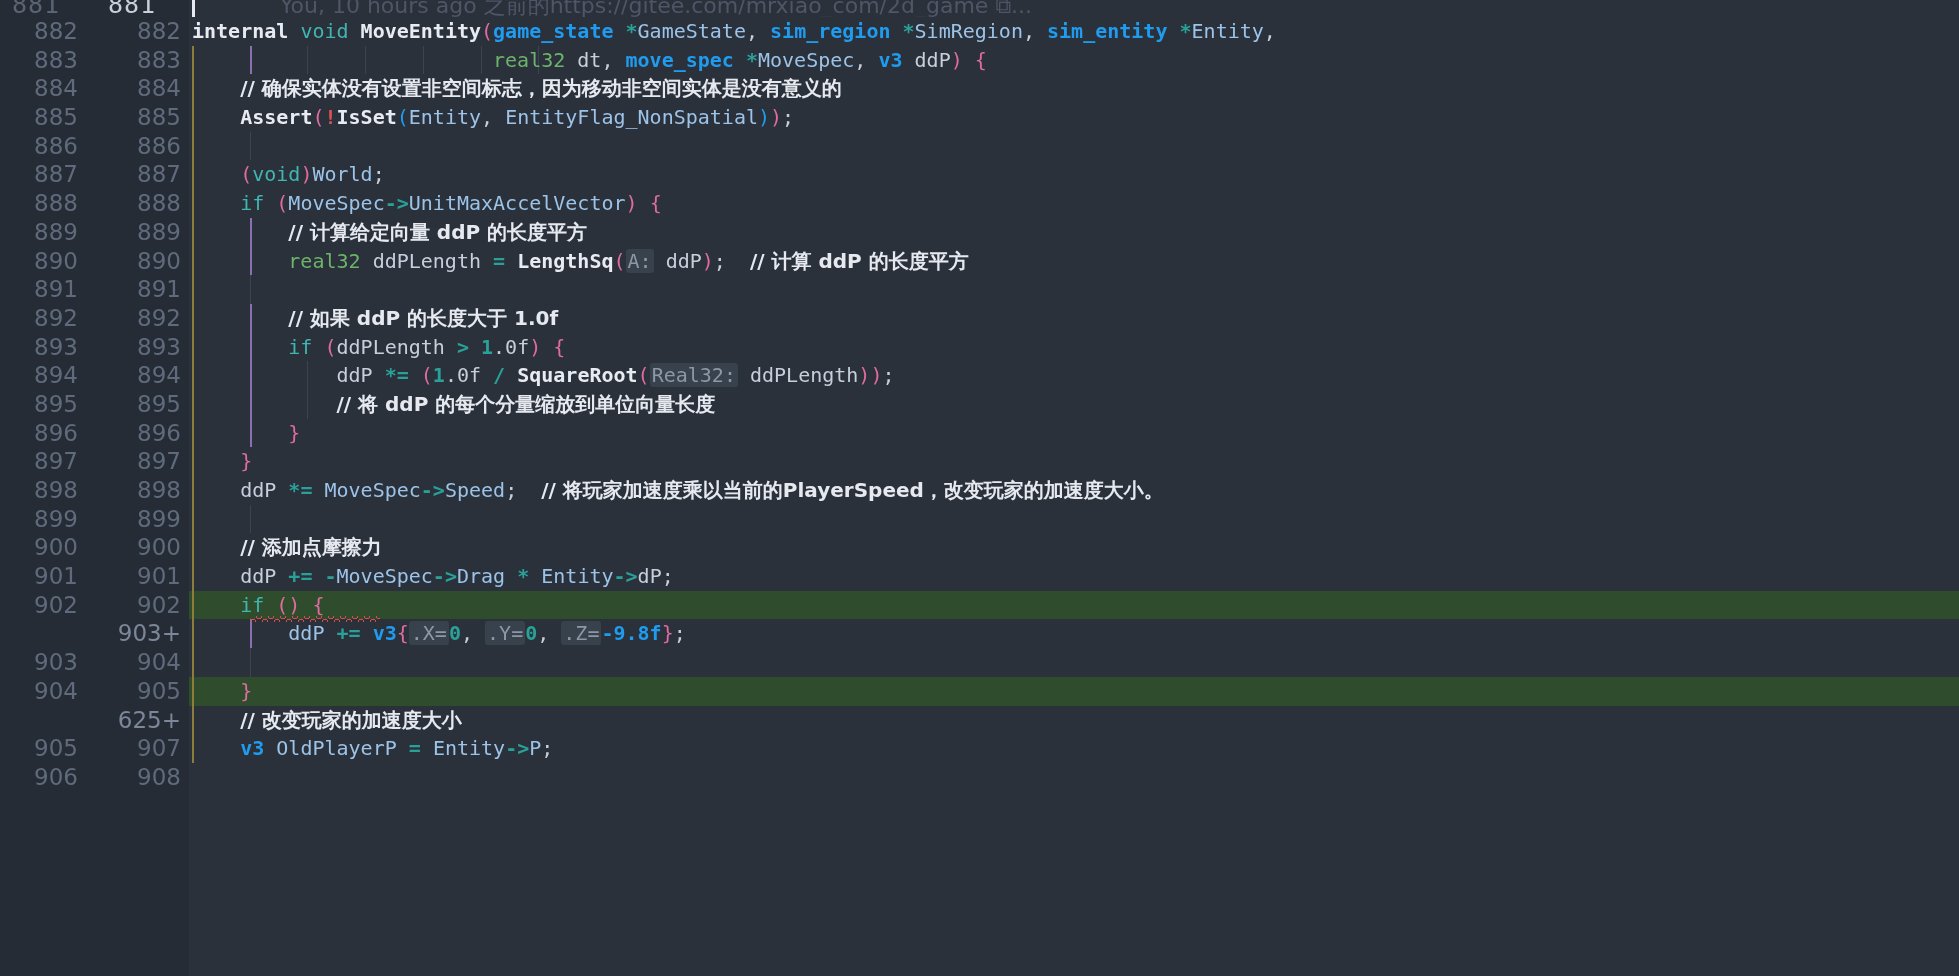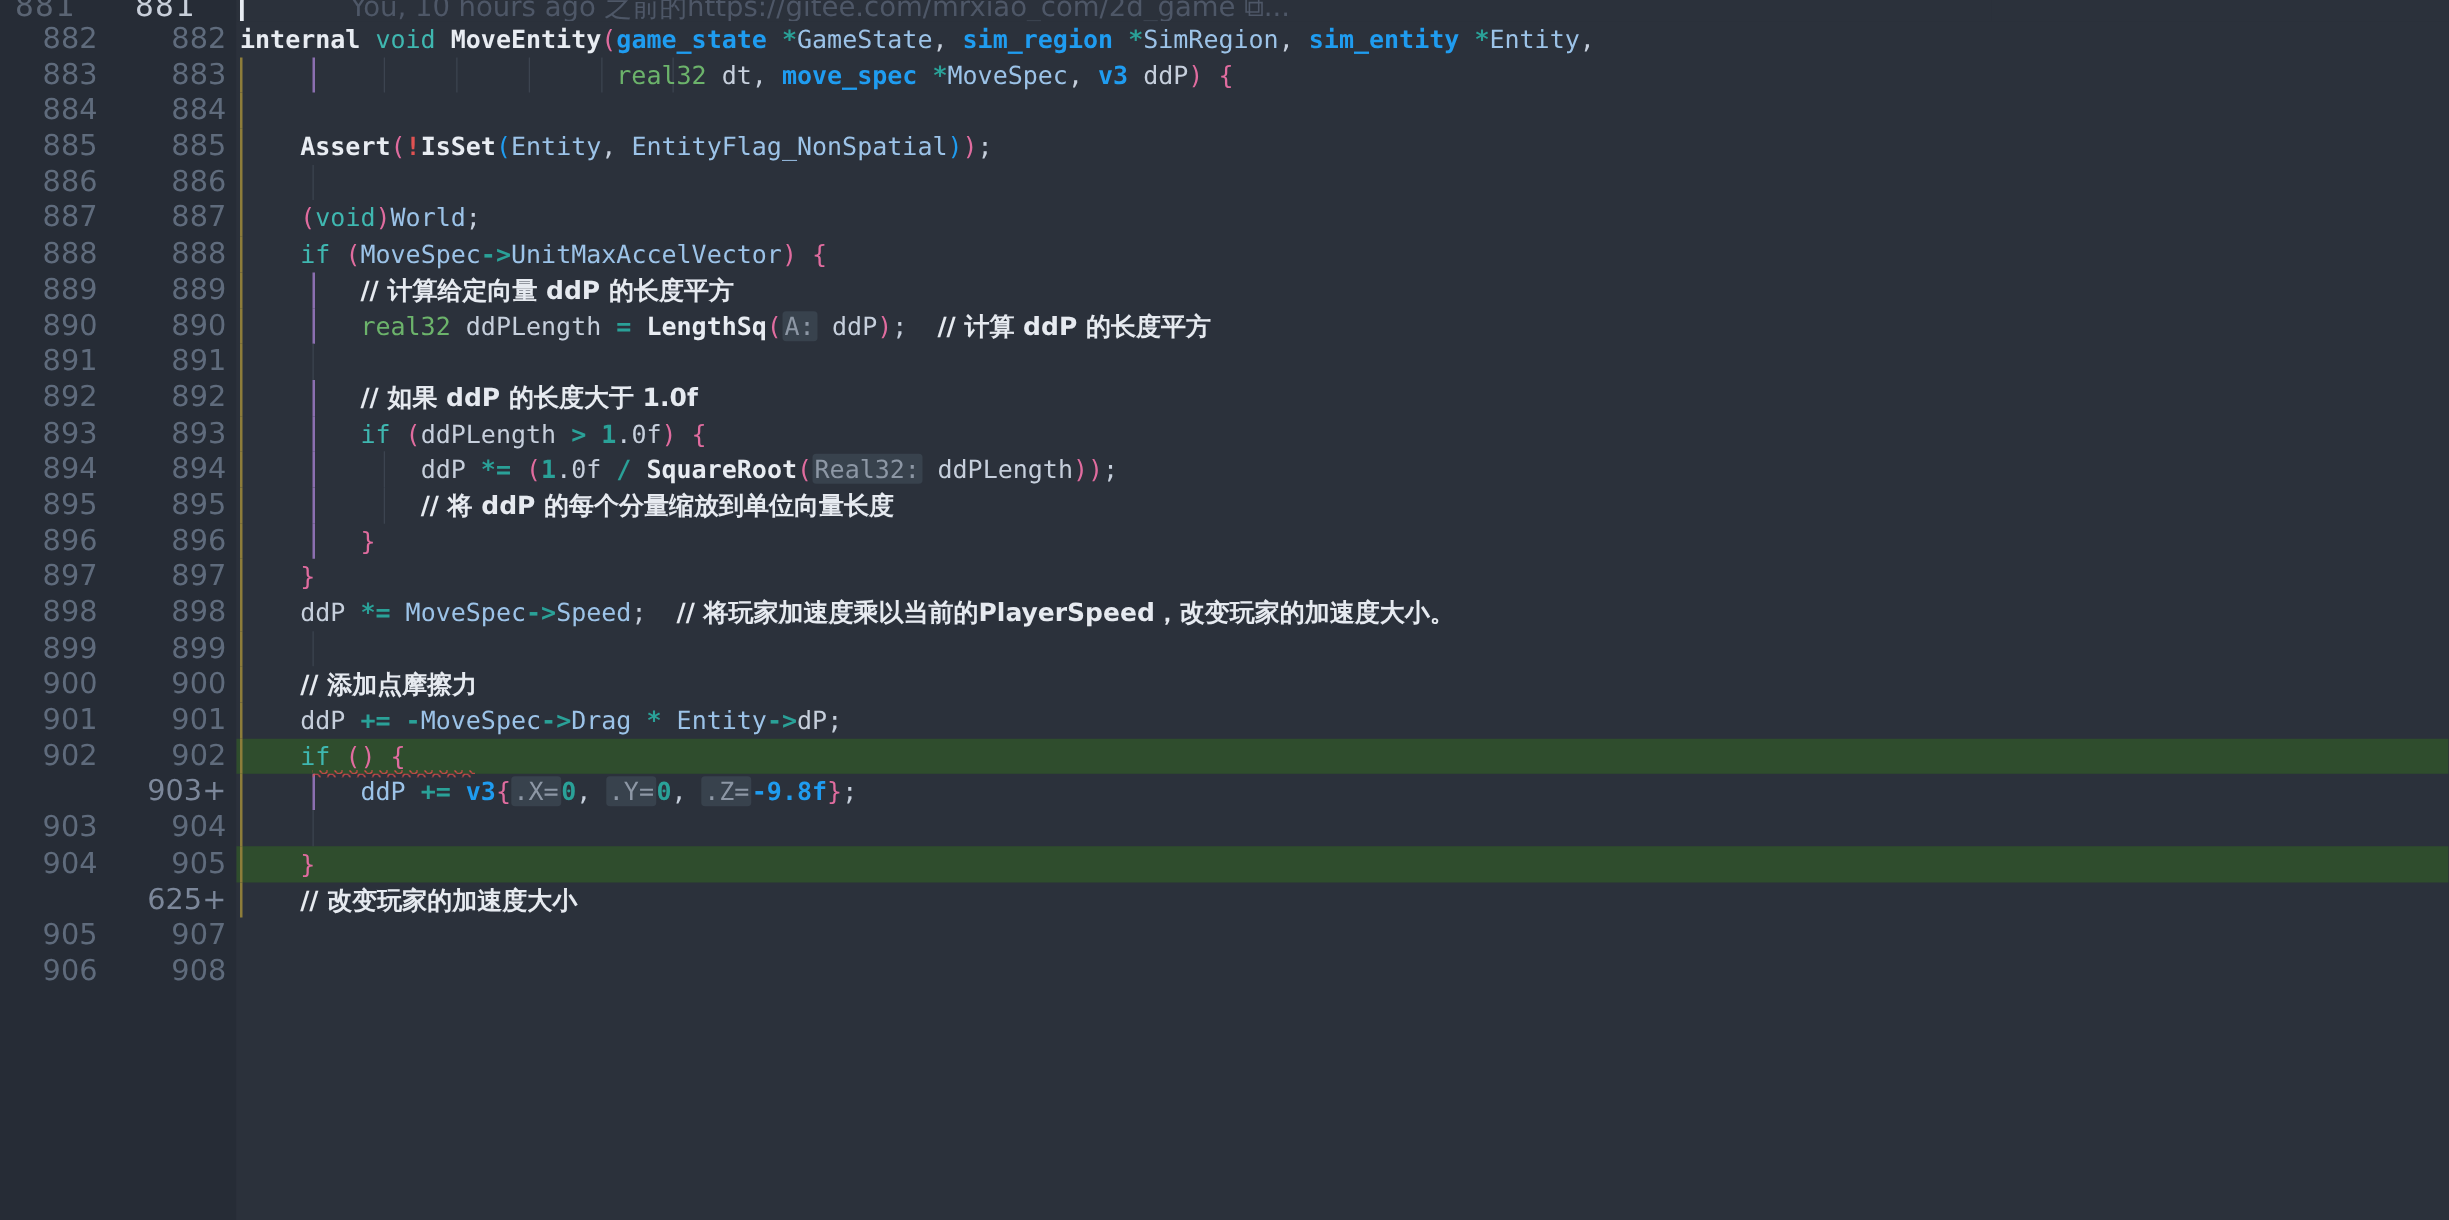--- a/index.html
+++ b/index.html
@@ -226,21 +226,21 @@
       </div>
       <div class="grow">
         <span class="gn a">906</span>
         <span class="gn b">908</span>
       </div>
     </div>
 
   <div id="codewrap">
       <div class="crow"><div class="guides"></div><span class="inner"><span class="kwb">internal</span> <span class="kw2">void</span> <span class="fnwhite">MoveEntity</span><span class="par">(</span><span class="typ">game_state</span> <span class="op">*</span><span class="idb">GameState</span>, <span class="typ">sim_region</span> <span class="op">*</span><span class="idb">SimRegion</span>, <span class="typ">sim_entity</span> <span class="op">*</span><span class="idb">Entity</span>,</span></div>
       <div class="crow"><div class="guides"><div class="g cur" style="left: 3px;"></div><div class="g pur" style="left: 60.72px;"></div><div class="g" style="left: 118.44px;"></div><div class="g" style="left: 176.16px;"></div><div class="g" style="left: 233.88px;"></div><div class="g" style="left: 291.6px;"></div><div class="g" style="left: 349.32px;"></div></div><span class="inner">                         <span class="typg">real32</span> <span class="idn">dt</span>, <span class="typ">move_spec</span> <span class="op">*</span><span class="idb">MoveSpec</span>, <span class="typ">v3</span> <span class="idn">ddP</span><span class="par">)</span> <span class="par">{</span></span></div>
-      <div class="crow"><div class="guides"><div class="g cur" style="left: 3px;"></div></div></div>
+      <div class="crow"><div class="guides"><div class="g cur" style="left: 3px;"></div></div><span class="inner">    <span class="cmt">// 确保实体没有设置非空间标志，因为移动非空间实体是没有意义的</span></span></div>
       <div class="crow"><div class="guides"><div class="g cur" style="left: 3px;"></div></div><span class="inner">    <span class="fnwhite">Assert</span><span class="par">(</span><span class="bang">!</span><span class="fnwhite">IsSet</span><span class="parb">(</span><span class="idb">Entity</span>, <span class="idb">EntityFlag_NonSpatial</span><span class="parb">)</span><span class="par">)</span>;</span></div>
       <div class="crow"><div class="guides"><div class="g cur" style="left: 3px;"></div><div class="g" style="left: 60.72px;"></div></div><span class="inner"></span></div>
       <div class="crow"><div class="guides"><div class="g cur" style="left: 3px;"></div></div><span class="inner">    <span class="par">(</span><span class="kw2">void</span><span class="par">)</span><span class="idb">World</span>;</span></div>
       <div class="crow"><div class="guides"><div class="g cur" style="left: 3px;"></div></div><span class="inner">    <span class="kw2">if</span> <span class="par">(</span><span class="idb">MoveSpec</span><span class="op">-</span><span class="op">&gt;</span><span class="idb">UnitMaxAccelVector</span><span class="par">)</span> <span class="par">{</span></span></div>
       <div class="crow"><div class="guides"><div class="g cur" style="left: 3px;"></div><div class="g pur" style="left: 60.72px;"></div></div><span class="inner">        <span class="cmt">// 计算给定向量 ddP 的长度平方</span></span></div>
       <div class="crow"><div class="guides"><div class="g cur" style="left: 3px;"></div><div class="g pur" style="left: 60.72px;"></div></div><span class="inner">        <span class="typg">real32</span> <span class="idn">ddPLength</span> <span class="op">=</span> <span class="fnwhite">LengthSq</span><span class="par">(</span><span class="hintbg">A:</span> <span class="idn">ddP</span><span class="par">)</span>;  <span class="cmt">// 计算 ddP 的长度平方</span></span></div>
       <div class="crow"><div class="guides"><div class="g cur" style="left: 3px;"></div><div class="g" style="left: 60.72px;"></div></div><span class="inner"></span></div>
       <div class="crow"><div class="guides"><div class="g cur" style="left: 3px;"></div><div class="g pur" style="left: 60.72px;"></div></div><span class="inner">        <span class="cmt">// 如果 ddP 的长度大于 1.0f</span></span></div>
       <div class="crow"><div class="guides"><div class="g cur" style="left: 3px;"></div><div class="g pur" style="left: 60.72px;"></div></div><span class="inner">        <span class="kw2">if</span> <span class="par">(</span><span class="idn">ddPLength</span> <span class="op">&gt;</span> <span class="num">1</span><span class="idn">.0f</span><span class="par">)</span> <span class="par">{</span></span></div>
       <div class="crow"><div class="guides"><div class="g cur" style="left: 3px;"></div><div class="g pur" style="left: 60.72px;"></div><div class="g" style="left: 118.44px;"></div></div><span class="inner">            <span class="idn">ddP</span> <span class="op">*</span><span class="op">=</span> <span class="par">(</span><span class="num">1</span><span class="idn">.0f</span> <span class="op">/</span> <span class="fnwhite">SquareRoot</span><span class="par">(</span><span class="hintbg">Real32:</span> <span class="idn">ddPLength</span><span class="par">)</span><span class="par">)</span>;</span></div>
@@ -249,15 +249,16 @@
       <div class="crow"><div class="guides"><div class="g cur" style="left: 3px;"></div></div><span class="inner">    <span class="par">}</span></span></div>
       <div class="crow"><div class="guides"><div class="g cur" style="left: 3px;"></div></div><span class="inner">    <span class="idn">ddP</span> <span class="op">*</span><span class="op">=</span> <span class="idb">MoveSpec</span><span class="op">-</span><span class="op">&gt;</span><span class="idb">Speed</span>;  <span class="cmt">// 将玩家加速度乘以当前的PlayerSpeed，改变玩家的加速度大小。</span></span></div>
       <div class="crow"><div class="guides"><div class="g cur" style="left: 3px;"></div><div class="g" style="left: 60.72px;"></div></div><span class="inner"></span></div>
       <div class="crow"><div class="guides"><div class="g cur" style="left: 3px;"></div></div><span class="inner">    <span class="cmt">// 添加点摩擦力</span></span></div>
       <div class="crow"><div class="guides"><div class="g cur" style="left: 3px;"></div></div><span class="inner">    <span class="idn">ddP</span> <span class="op">+</span><span class="op">=</span> <span class="op">-</span><span class="idb">MoveSpec</span><span class="op">-</span><span class="op">&gt;</span><span class="idb">Drag</span> <span class="op">*</span> <span class="idb">Entity</span><span class="op">-</span><span class="op">&gt;</span><span class="idn">dP</span>;</span></div>
       <div class="crow add"><div class="guides"><div class="g cur" style="left: 3px;"></div></div><span class="inner">    <span class="kw2">if</span> <span class="par">(</span><span class="par">)</span> <span class="par">{</span></span><div class="squig" style="left: 60.72px; width: 129.87px;"></div></div>
       <div class="crow"><div class="guides"><div class="g cur" style="left: 3px;"></div><div class="g pur" style="left: 60.72px;"></div></div><span class="inner">        <span class="idb">ddP</span> <span class="op">+=</span> <span class="typ">v3</span><span class="par">{</span><span class="hintbg">.X=</span><span class="num">0</span>, <span class="hintbg">.Y=</span><span class="num">0</span>, <span class="hintbg">.Z=</span><span class="numb">-9.8f</span><span class="par">}</span>;</span></div>
       <div class="crow"><div class="guides"><div class="g cur" style="left: 3px;"></div><div class="g" style="left: 60.72px;"></div></div><span class="inner"></span></div>
       <div class="crow add"><div class="guides"><div class="g cur" style="left: 3px;"></div></div><span class="inner">    <span class="par">}</span></span></div>
       <div class="crow"><div class="guides"><div class="g cur" style="left: 3px;"></div></div><span class="inner">    <span class="cmt">// 改变玩家的加速度大小</span></span></div>
+      <div class="crow"><div class="guides"><div class="g cur" style="left: 3px;"></div></div><span class="inner">    <span class="typ">v3</span> <span class="idb">OldPlayerP</span> <span class="op">=</span> <span class="idb">Entity</span><span class="op">-</span><span class="op">&gt;</span><span class="idb">P</span>;</span></div>
     </div>
 
 </div>
 
 </body></html>

